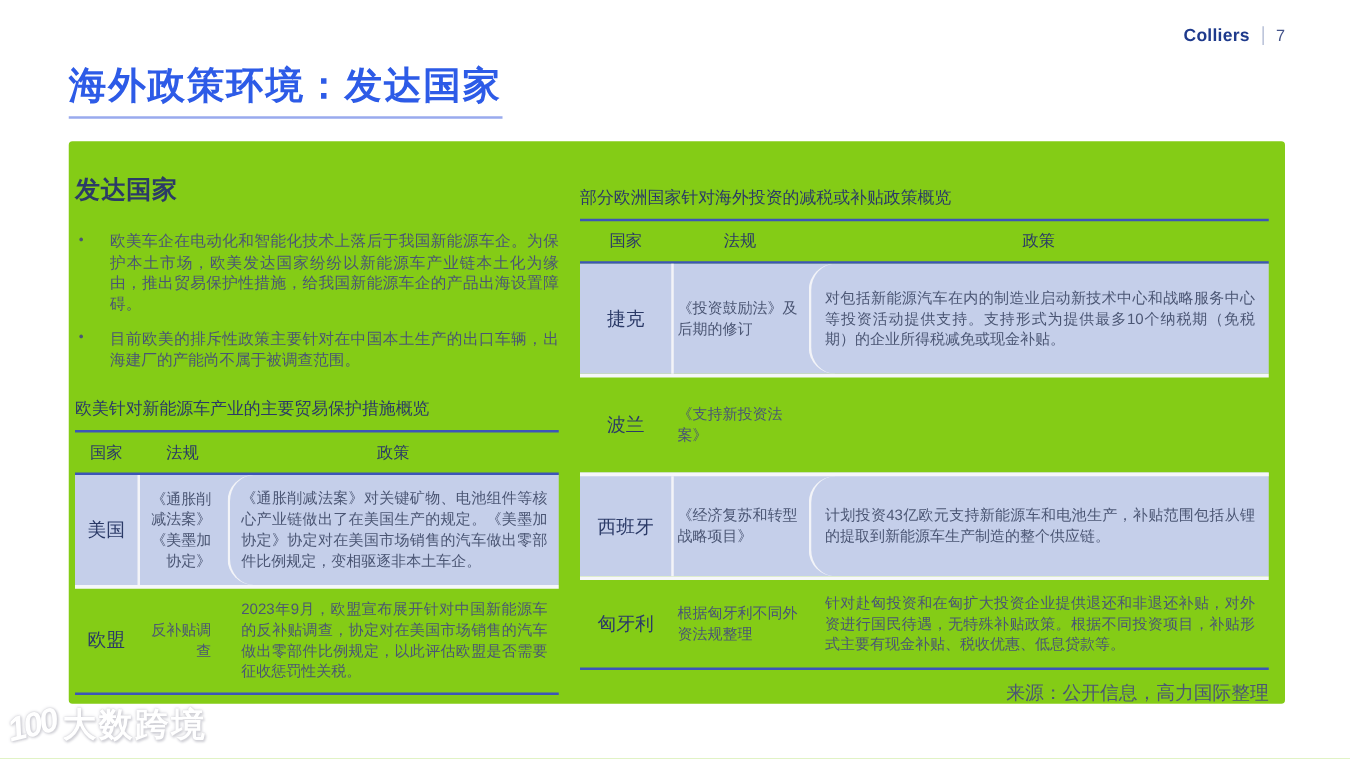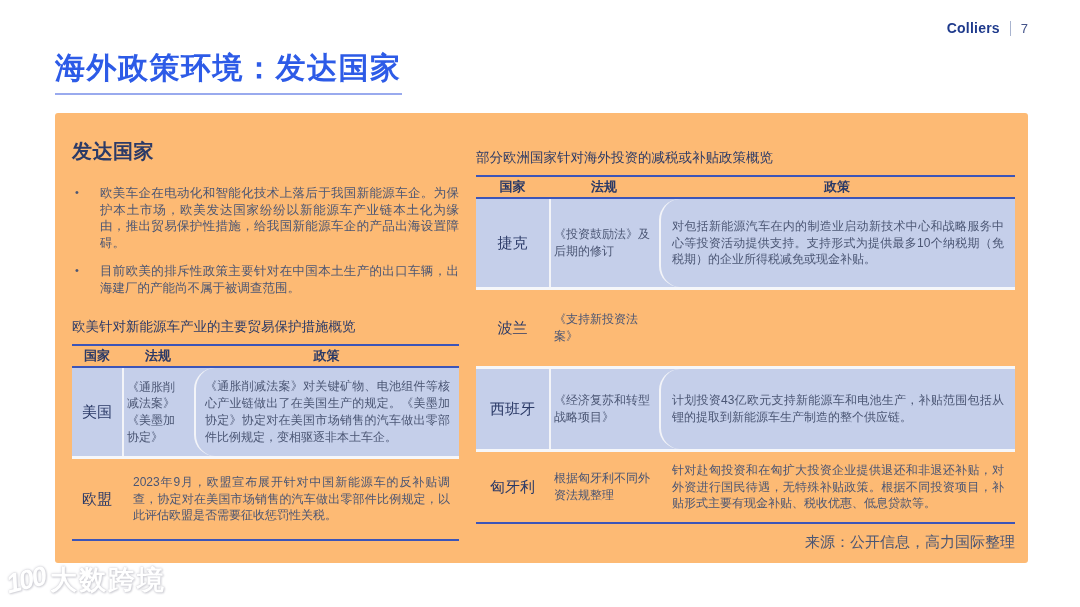--- a/index.html
+++ b/index.html
@@ -17,60 +17,60 @@
   
   .page-title{
     position:absolute;left:55px;top:48px;
     font-size:30px;font-weight:bold;color:#2d5be7;letter-spacing:1.5px;
     padding-bottom:4px;border-bottom:2px solid rgba(70,100,224,.55);
   }
 
   
   .panel{
     position:absolute;left:55px;top:113px;width:973px;height:450px;
-    background:#fdba74;border-radius:3px;box-sizing:border-box;
-    padding:14px 13px 0 17px;display:flex;gap:17px;
+    background:#84cc16;border-radius:3px;box-sizing:border-box;
+    padding:14px 13px 0 5px;display:flex;gap:17px;
   }
   .left-col{width:387px;box-sizing:border-box;}
   .right-col{flex:1;box-sizing:border-box;}
 
   .section-heading{margin-top:11px;font-size:20px;font-weight:bold;color:#2b3a67;letter-spacing:.5px;}
 
   .bullets{margin-top:20px;}
   .bullet{display:flex;margin-top:12px;}
   .bullet:first-child{margin-top:0;}
   .bullet-marker{flex:none;width:12px;padding-left:3px;padding-top:1px;color:#4b5674;font-size:11px;}
   .bullet-text{flex:1;padding-left:13px;font-size:12.5px;line-height:1.32;color:#4b5674;text-align:justify;}
 
   .table-title{font-size:13.5px;font-weight:normal;color:#2b3a67;}
   .left-col .table-title{margin-top:22px;}
   .right-col .table-title{margin-top:22px;}
   .rule{height:2px;background:#3c55b8;}
   .table-title + .rule{margin-top:8px;}
 
-  .thead{display:flex;align-items:center;color:#2b3a67;font-weight:bold;font-size:13px;height:20px;}
+  .thead{display:flex;align-items:center;color:#2b3a67;font-weight:normal;font-size:13px;height:32px;}
   .hc{text-align:center;box-sizing:border-box;}
 
   .trow{display:flex;align-items:stretch;}
   .trow + .trow{border-top:3px solid #f6f7fa;}
   .trow.shaded{background:#c5cfea;}
 
   .cell{box-sizing:border-box;}
   .cell-country{flex:none;display:flex;align-items:center;justify-content:center;
     font-weight:normal;color:#2b3a67;font-size:15px;}
   .cell-law{flex:none;display:flex;align-items:center;font-size:12px;line-height:1.38;color:#4b5674;
     border-left:2px solid transparent;}
   .cell-policy{flex:1;display:flex;align-items:center;font-size:12px;line-height:1.4;color:#4b5674;
     text-align:justify;border-left:2px solid transparent;border-radius:21px;}
   .shaded .cell-law,.shaded .cell-policy{border-left-color:#f3f4f8;}
 
   
   .t-left .cell-country,.t-left .h-country{width:50px;}
   .t-left .cell-law,.t-left .h-law{width:72px;}
-  .t-left .cell-law{padding:8px 13px 8px 3px;}
+  .t-left .cell-law{padding:8px 13px 8px 3px;text-align:right;}
   .t-left .cell-policy{padding:8px 9px;}
   .t-left .r0{min-height:88px;}
   .t-left .r1{min-height:80px;}
 
   
   .t-right .cell-country,.t-right .h-country{width:73px;}
   .t-right .cell-law,.t-right .h-law{width:110px;}
   .t-right .cell-law{padding:8px 6px 8px 3px;}
   .t-right .cell-policy{padding:8px 11px;}
   .t-right .r0{min-height:88px;}
@@ -129,20 +129,21 @@
       </div>
       <div class="rule"></div>
 
       <div class="trow shaded r0">
         <div class="cell cell-country">美国</div>
         <div class="cell cell-law">《通胀削减法案》《美墨加协定》</div>
         <div class="cell cell-policy">《通胀削减法案》对关键矿物、电池组件等核心产业链做出了在美国生产的规定。《美墨加协定》协定对在美国市场销售的汽车做出零部件比例规定，变相驱逐非本土车企。</div>
       </div>
       <div class="trow r1">
         <div class="cell cell-country">欧盟</div>
+        <div class="cell cell-law">反补贴调查</div>
         <div class="cell cell-policy">2023年9月，欧盟宣布展开针对中国新能源车的反补贴调查，协定对在美国市场销售的汽车做出零部件比例规定，以此评估欧盟是否需要征收惩罚性关税。</div>
       </div>
       <div class="rule"></div>
     </div>
   </div>
 
   <div class="right-col">
     <div class="table-title">部分欧洲国家针对海外投资的减税或补贴政策概览</div>
     <div class="rule"></div>
 

